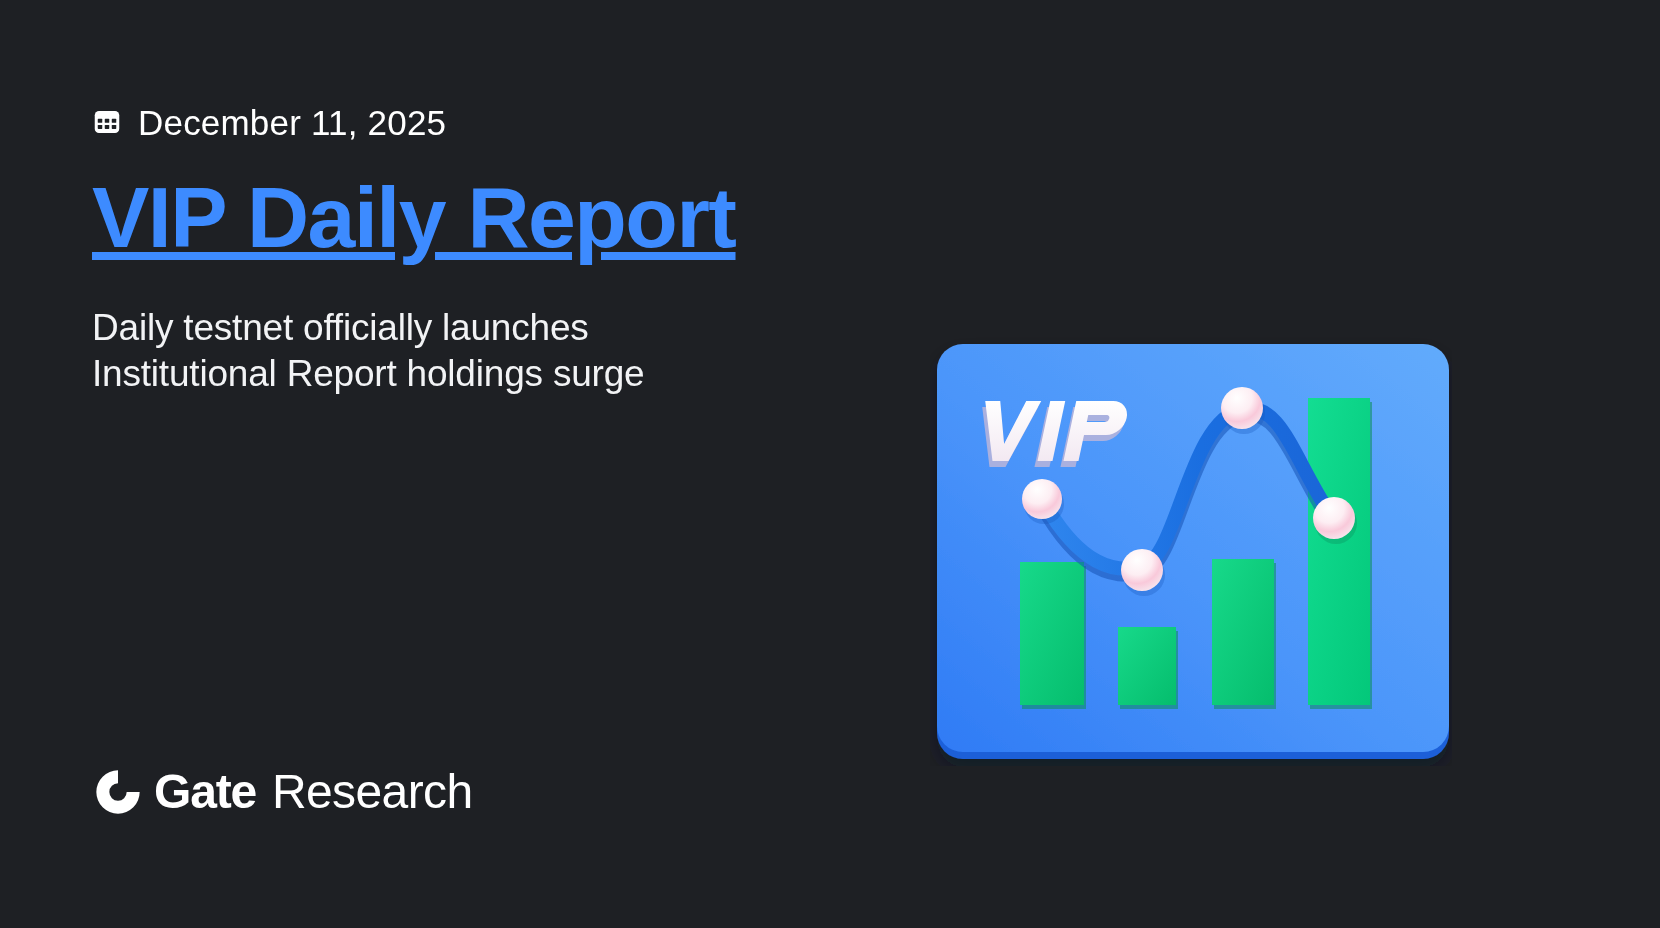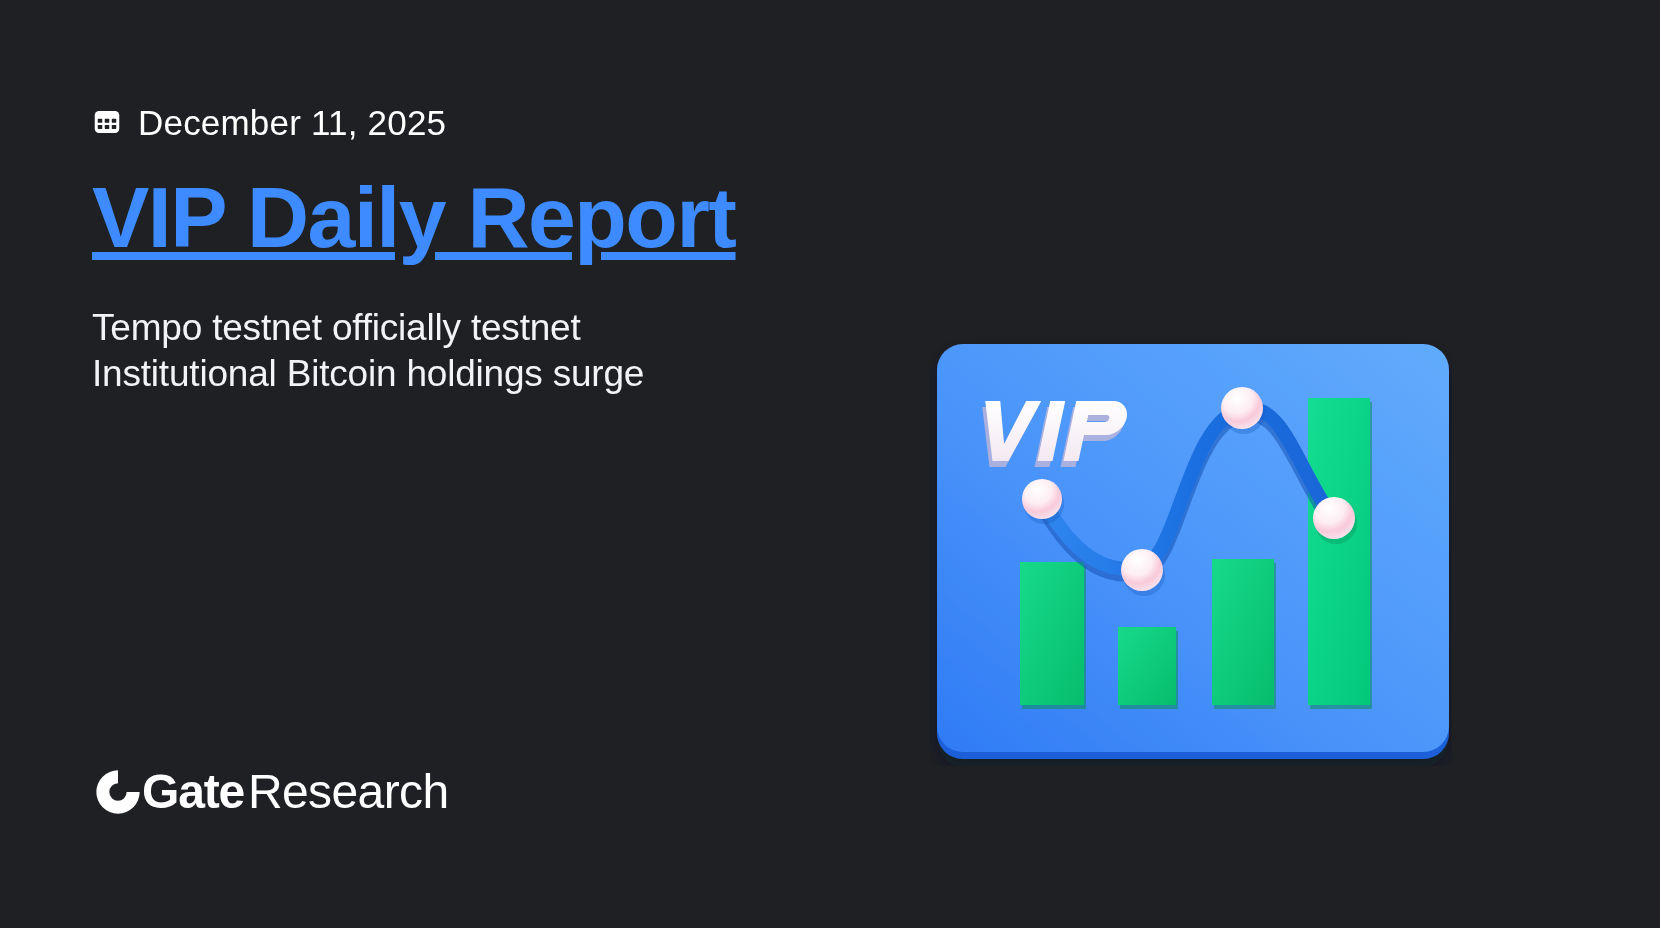--- a/index.html
+++ b/index.html
@@ -58,21 +58,21 @@
     font-weight:400;
     line-height:1.25;
     letter-spacing:-0.2px;
   }
   .subtitle-line { display:block; white-space:nowrap; }
 
   
   .brand {
     position:absolute;
     left:0; bottom:110px;
-    display:flex; align-items:center; gap:0px;
+    display:flex; align-items:center; gap:12px;
     height:52px;
   }
   .brand-mark { width:52px; height:52px; display:block; flex:0 0 auto; }
   .brand-gate {
     color:#ffffff;
     font-size:48px;
     font-weight:700;
     letter-spacing:-1.2px;
     line-height:1;
     margin-left:-2px;
@@ -110,22 +110,22 @@
         <rect x="4.6" y="14.3" width="3.6" height="3.2" rx="0.5" fill="#1e2024"></rect>
         <rect x="10.2" y="14.3" width="3.6" height="3.2" rx="0.5" fill="#1e2024"></rect>
         <rect x="15.8" y="14.3" width="3.6" height="3.2" rx="0.5" fill="#1e2024"></rect>
       </svg>
       <span class="date-text">December 11, 2025</span>
     </div>
 
     <h1 class="report-title">VIP Daily Report</h1>
 
     <div class="subtitle">
-      <span class="subtitle-line">Tempo testnet officially testnet</span>
-      <span class="subtitle-line">Institutional Bitcoin holdings surge</span>
+      <span class="subtitle-line">Daily testnet officially launches</span>
+      <span class="subtitle-line">Institutional Report holdings surge</span>
     </div>
 
     <div class="brand">
       <svg class="brand-mark" viewBox="0 0 48 48" aria-hidden="true">
 
         <path d="M24 4 A20 20 0 0 0 24 44 A20 20 0 0 0 44 24 L32 24 A8 8 0 1 1 24 16 Z" fill="#ffffff"></path>
         <path d="M24 16 L24 4 A20 20 0 0 1 44 24 L32 24 A8 8 0 0 0 24 16 Z" fill="#ffffff" opacity="0.0"></path>
       </svg>
       <span class="brand-gate">Gate</span>
       <span class="brand-research">Research</span>

